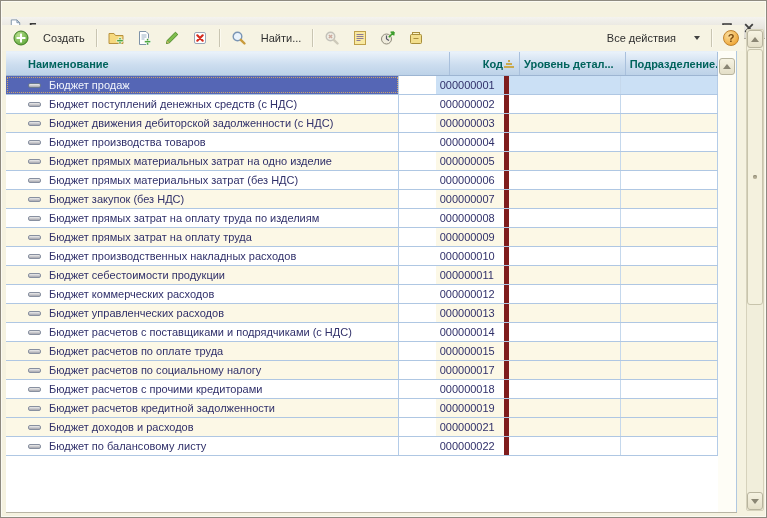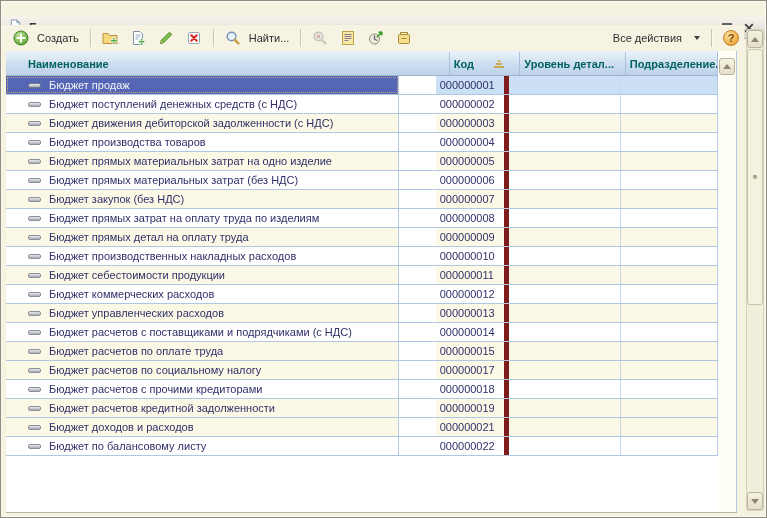--- a/index.html
+++ b/index.html
@@ -25,21 +25,21 @@
   .win-controls { margin-left:auto; display:flex; align-items:center; gap:10px; padding-right:4px; }
   .win-controls .wc { width:12px; height:12px; display:flex; align-items:center; justify-content:center; cursor:default; }
 
   
   .toolbar {
     position: absolute; left:1px; top:24px; height:26px; width:742px;
     background: #F6F3E3;
     display: flex; align-items: center; padding-left:6px; gap:2px;
   }
   .tb-btn {
-    height:22px; display:flex; align-items:center; gap:8px;
+    height:22px; display:flex; align-items:center; gap:14px;
     padding:0 4px; background:transparent; border:1px solid transparent;
     font-family:"Liberation Sans",sans-serif; font-size:11px; color:#2F2F2F;
   }
   .tb-btn svg { display:block; }
   .tb-btn.disabled { opacity:.55; filter:grayscale(35%); }
   .sep { width:1px; height:18px; background:#C9C5B2; margin:0 4px; box-shadow:1px 0 0 #FCFAF0; }
   .flex-spacer { flex:1; }
   .caret { width:0; height:0; border-left:3.5px solid transparent; border-right:3.5px solid transparent; border-top:4px solid #404040; margin-left:4px; }
   .help-circle {
     width:16px; height:16px; border-radius:50%;
@@ -58,21 +58,21 @@
   .thead { display:flex; height:25px; flex:0 0 25px;
     background: linear-gradient(#EAF2FA, #CCDDEF 55%, #BDD2E8);
     border-bottom:1px solid #9DB5D2; border-top:1px solid #E7F0F9;
   }
   .th {
     font-size:11px; font-weight:bold; color:#00635C;
     display:flex; align-items:center; border-right:1px solid #A9C0DC;
     padding-left:4px; white-space:nowrap; overflow:hidden;
   }
   .th.name { width:496px; padding-left:22px; }
-  .th.code { width:77px; justify-content:space-between; padding-right:14px; }
+  .th.code { width:77px; justify-content:flex-end; padding-right:4px; }
   .th.level { width:118px; }
   .th.dept { width:103px; }
 
   .tbody { display:flex; flex-direction:column; flex:1; }
   .row { display:flex; height:19px; flex:0 0 19px; border-bottom:1px solid #AFC7E3; }
   .row.alt   .cell { background:#FCF8E6; }
   .row.plain .cell { background:#FFFFFF; }
   .cell {
     font-size:11px; color:#30306A; display:flex; align-items:center;
     white-space:nowrap; overflow:hidden;
@@ -335,21 +335,21 @@
             <span class="dash"></span>
             <span>Бюджет прямых затрат на оплату труда по изделиям</span>
           </div>
           <div class="cell code">000000008</div>
           <div class="cell level"></div>
           <div class="cell dept"></div>
         </div>
           <div class="row alt" style="">
           <div class="cell name">
             <span class="dash"></span>
-            <span>Бюджет прямых детал на оплату труда</span>
+            <span>Бюджет прямых затрат на оплату труда</span>
           </div>
           <div class="cell code">000000009</div>
           <div class="cell level"></div>
           <div class="cell dept"></div>
         </div>
           <div class="row plain" style="">
           <div class="cell name">
             <span class="dash"></span>
             <span>Бюджет производственных накладных расходов</span>
           </div>

